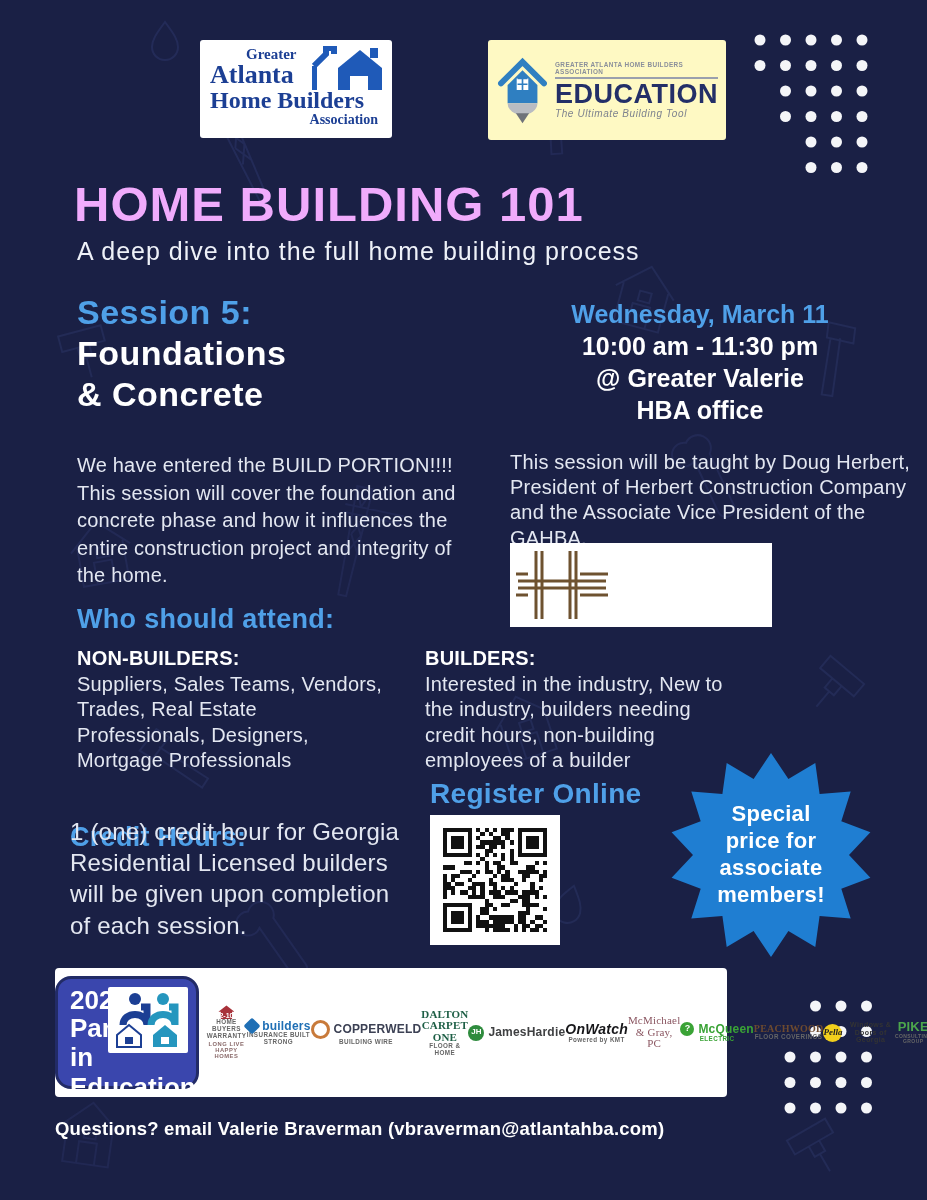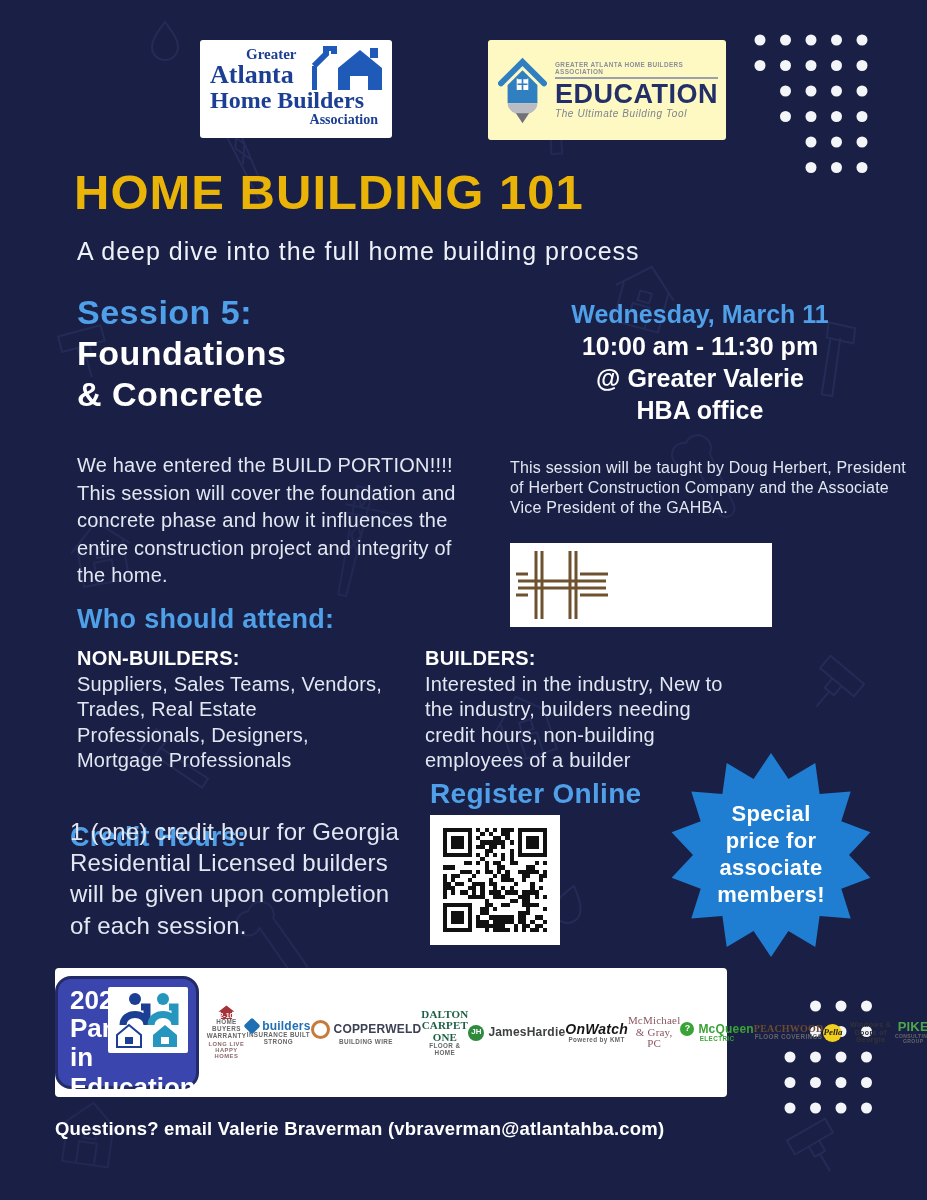--- a/index.html
+++ b/index.html
@@ -20,33 +20,33 @@
     padding:6px 8px;box-sizing:border-box;gap:6px;}
   .edu-text{flex:1;}
   .edu-assoc{font-size:6.4px;color:#8a8f9b;letter-spacing:.4px;font-weight:bold;}
   .edu-rule{height:2px;background:#9aa0ad;margin:2px 0 1px;}
   .edu-title{font-size:27px;font-weight:800;color:#232f68;letter-spacing:.5px;line-height:1.05;}
   .edu-tag{font-size:10px;font-style:italic;color:#7d828e;letter-spacing:.6px;}
 
   .dots{position:absolute;}
 
   
-  .title{position:absolute;left:74px;top:164px;color:#eab308;font-weight:800;font-size:49px;letter-spacing:1px;}
+  .title{position:absolute;left:74px;top:176px;color:#f0abfc;font-weight:800;font-size:49px;letter-spacing:1px;}
   .subtitle{position:absolute;left:77px;top:237px;color:#eef1f8;font-weight:400;font-size:25px;letter-spacing:1px;}
 
   .session{position:absolute;left:77px;top:292px;line-height:1.2;}
   .session .s-label{font-size:34px;font-weight:800;letter-spacing:.5px;}
   .session .s-line{font-size:34px;font-weight:800;color:#fff;letter-spacing:.5px;}
 
   .event{position:absolute;left:515px;top:298px;width:370px;text-align:center;line-height:1.28;}
   .event .e-date{font-size:25px;font-weight:800;}
   .event .e-line{font-size:25px;font-weight:800;color:#fff;}
 
   .desc{position:absolute;left:77px;top:452px;width:398px;font-size:20px;line-height:1.38;letter-spacing:.2px;}
-  .instructor{position:absolute;left:510px;top:450px;width:408px;font-size:16px;line-height:1.26;letter-spacing:.2px;margin-top:8px;}
+  .instructor{position:absolute;left:510px;top:450px;width:408px;font-size:20px;line-height:1.26;letter-spacing:.2px;}
 
   
   .herbert{position:absolute;left:510px;top:543px;width:262px;height:84px;background:#fff;
     display:flex;align-items:center;box-sizing:border-box;padding:4px 8px 4px 4px;}
   .herbert-text{flex:1;text-align:right;line-height:1.0;}
   .h-name{font-size:23px;font-weight:800;letter-spacing:.5px;}
   .h-sub{font-size:12.5px;font-weight:bold;}
   .h-conc{font-size:21px;font-weight:800;letter-spacing:.5px;}
   .h-found{font-size:15px;font-weight:bold;}
 

